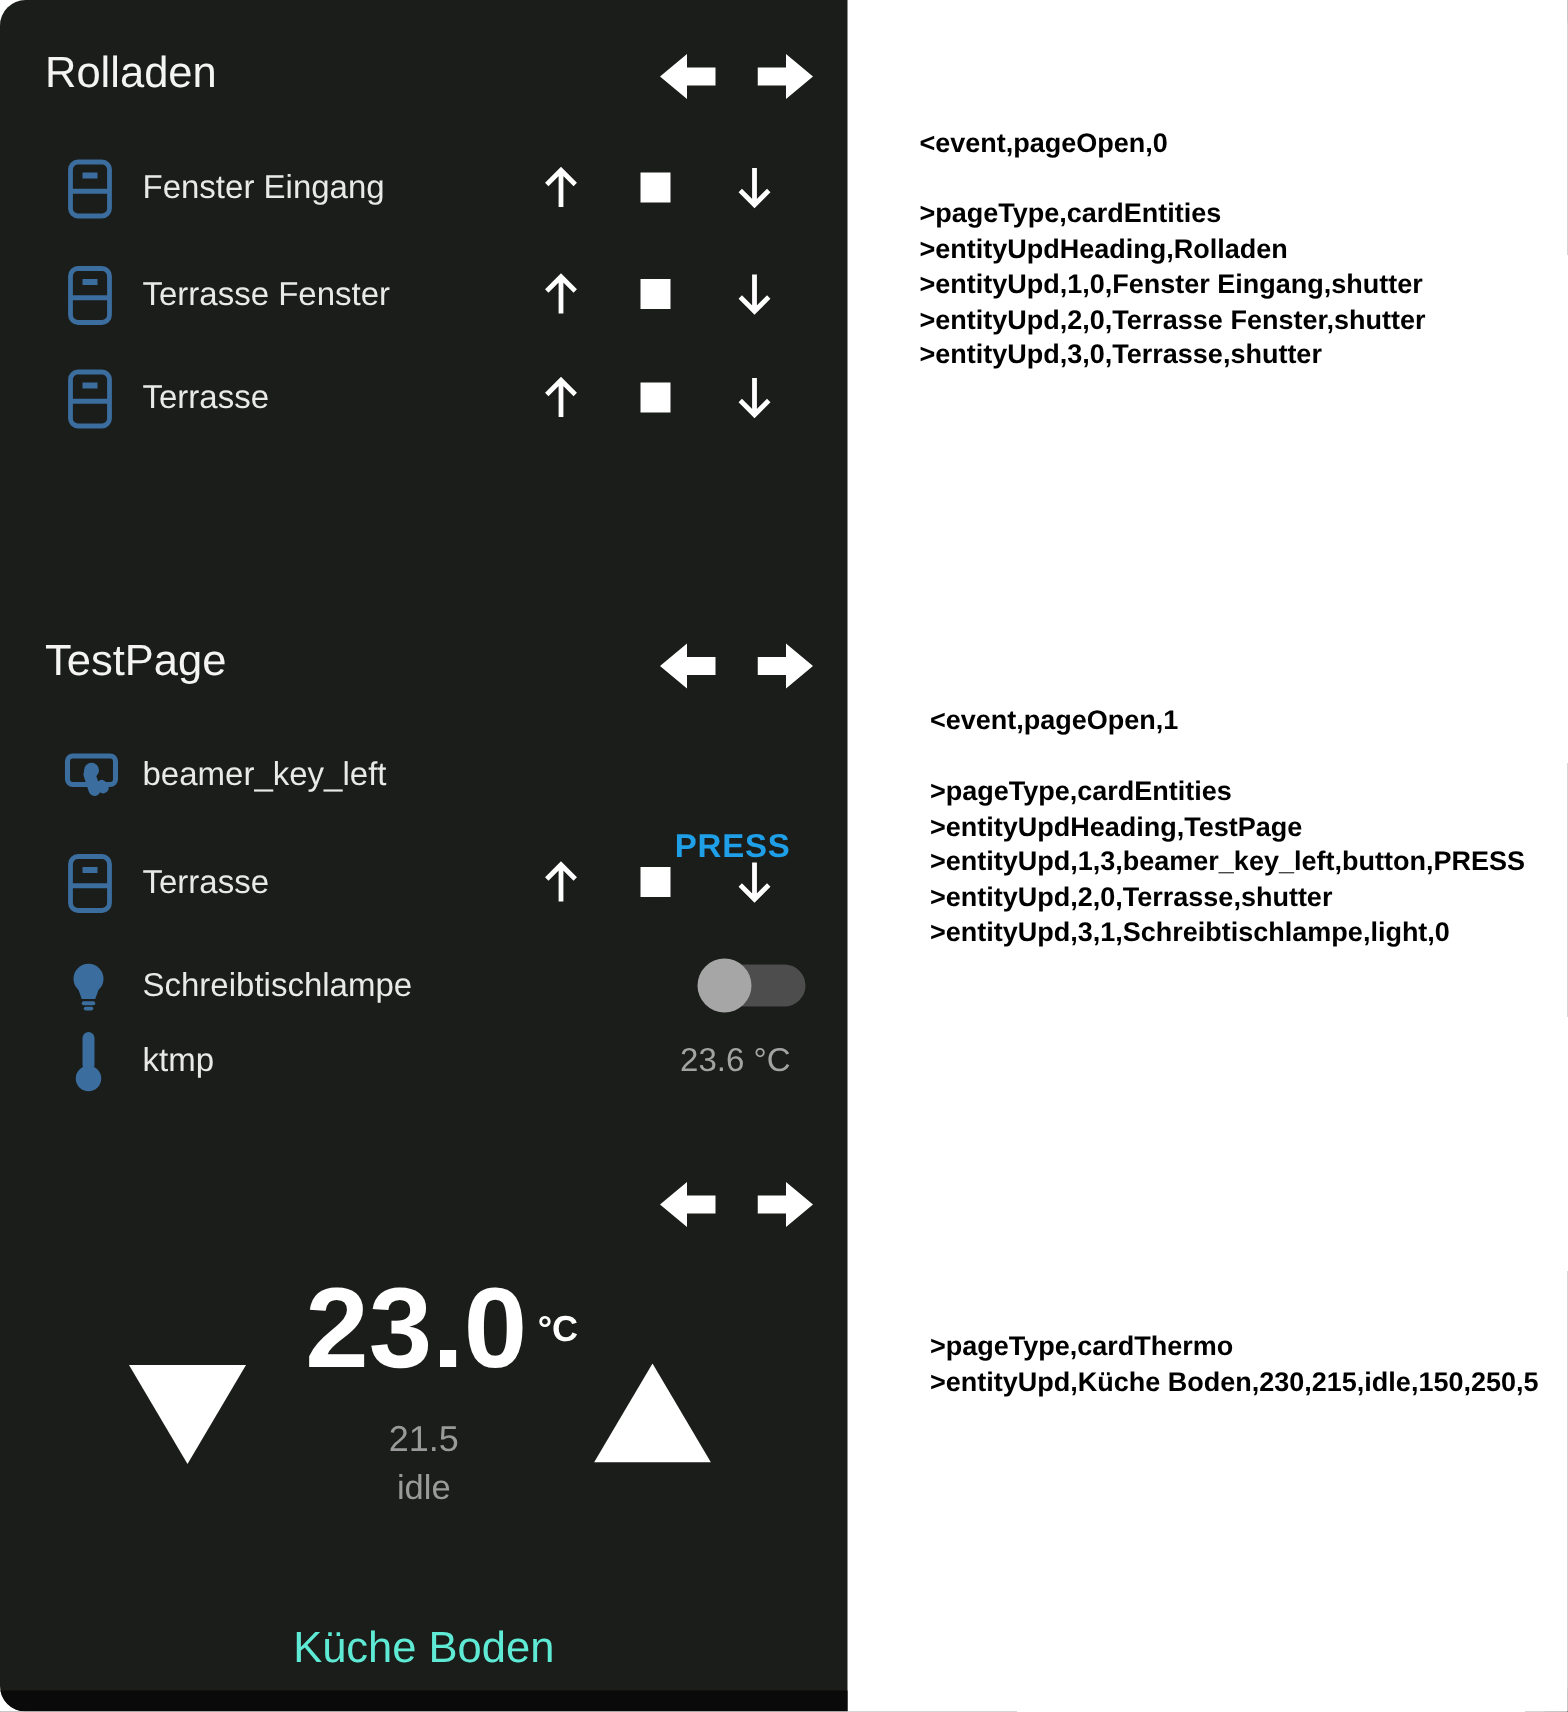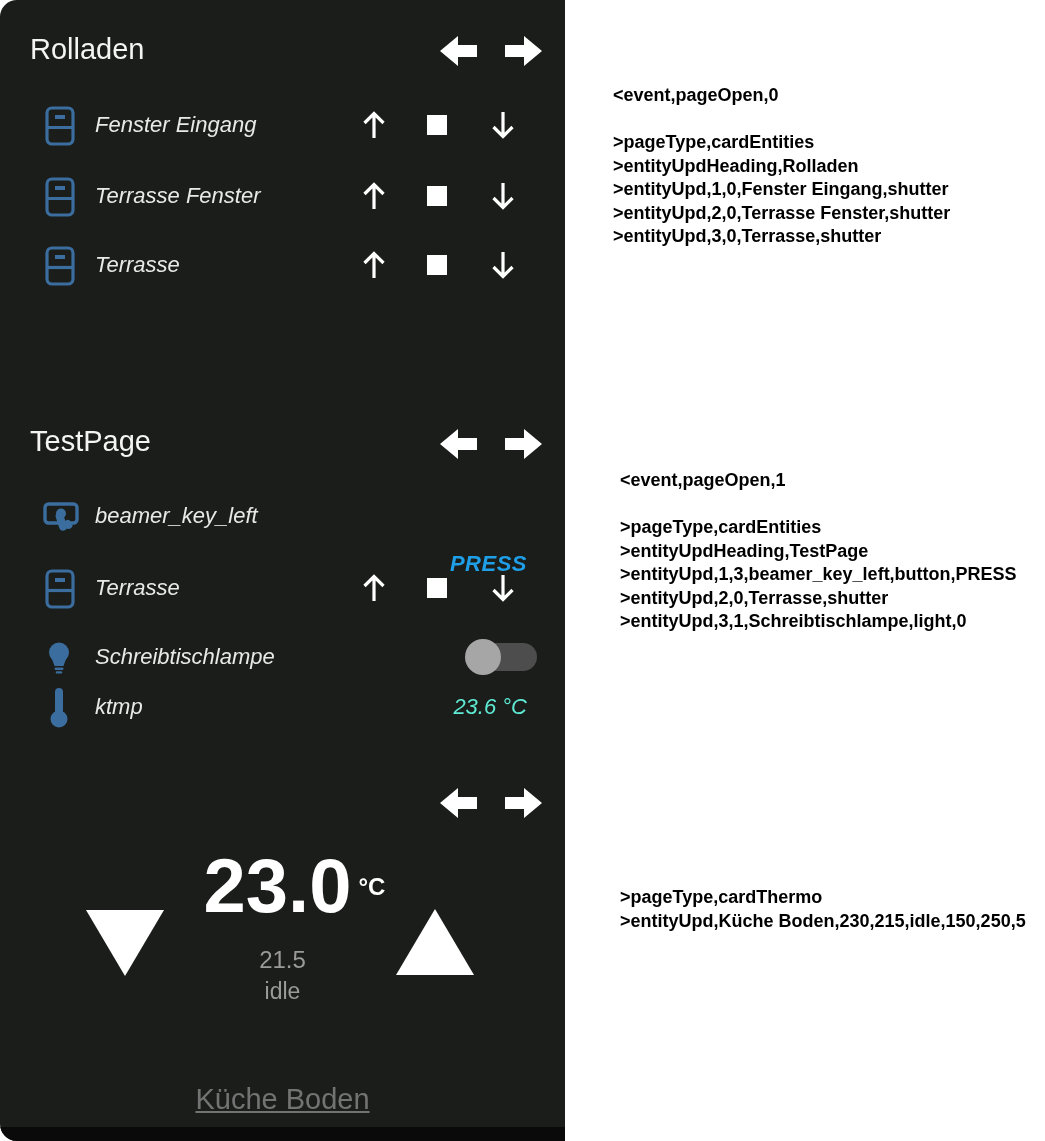--- a/index.html
+++ b/index.html
@@ -1,39 +1,39 @@
 <!DOCTYPE html>
 <html><head>
 <meta charset="utf-8">
 <style>
   html,body{margin:0;padding:0;background:#ffffff;}
   .stage{position:relative;width:1045px;height:1141px;overflow:hidden;
          font-family:"Liberation Sans",sans-serif;background:#ffffff;border-radius:17px;}
   .panel{position:absolute;left:0;top:0;width:565px;height:1141px;background:#1a1d19;}
   .card-heading{position:absolute;left:30px;color:#f4f4f2;font-size:29px;font-weight:400;line-height:32px;}
   .nav-arrow{position:absolute;width:38px;height:34px;cursor:pointer;}
-  .entity-row{position:absolute;left:0;width:632px;height:70px;font-style:italic;}
+  .entity-row{position:absolute;left:0;width:632px;height:70px;}
   .entity-icon{position:absolute;}
   .entity-label{position:absolute;left:95px;top:22px;color:#e9e9e7;font-size:22px;line-height:26px;}
   .cover-up{position:absolute;left:361px;top:20px;}
   .cover-stop{position:absolute;left:427px;top:25px;width:20px;height:20px;background:#ffffff;}
   .cover-down{position:absolute;left:490px;top:20px;}
   .right-value{position:absolute;left:327px;top:22px;width:200px;text-align:right;font-size:22px;line-height:26px;}
   .press{color:#1e9fe8;font-weight:600;letter-spacing:0.5px;margin-top:48px;}
-  .plain-value{color:#5eead4;font-weight:400;}
+  .plain-value{color:#a3a3a3;font-weight:400;}
   .toggle{position:absolute;left:465px;top:17px;width:72px;height:36px;cursor:pointer;}
   .toggle-track{position:absolute;left:10px;top:4px;width:62px;height:28px;border-radius:14px;background:#4d4d4d;}
   .toggle-knob{position:absolute;left:0;top:0;width:36px;height:36px;border-radius:50%;background:#a6a6a6;}
   .thermo-temp{position:absolute;left:0;top:848px;width:565px;display:flex;justify-content:center;align-items:center;transform:translateX(12px);color:#ffffff;}
   .thermo-temp .big{font-size:76px;font-weight:700;line-height:76px;}
   .thermo-temp .unit{font-size:24px;font-weight:700;line-height:24px;margin:2px 0 0 7px;}
   .thermo-tri{position:absolute;cursor:pointer;}
   .thermo-setpoint{position:absolute;left:0;top:946px;width:565px;text-align:center;color:#9a9a9a;font-size:24px;}
   .thermo-state{position:absolute;left:0;top:978px;width:565px;text-align:center;color:#9a9a9a;font-size:23px;}
-  .thermo-title{position:absolute;left:0;top:1083px;width:565px;text-align:center;color:#737373;font-size:29px;text-decoration:underline;}
+  .thermo-title{position:absolute;left:0;top:1083px;width:565px;text-align:center;color:#5eead4;font-size:29px;}
   .panel-footer{position:absolute;left:0;top:1127px;width:565px;height:14px;background:#0a0a0a;}
   .log-block{position:absolute;color:#000000;font-weight:700;font-size:18px;line-height:23.5px;white-space:nowrap;}
   .log-event{margin-bottom:23.5px;}
 </style>
 </head>
 <body>
 
 <div class="stage">
 
   <div class="panel">

